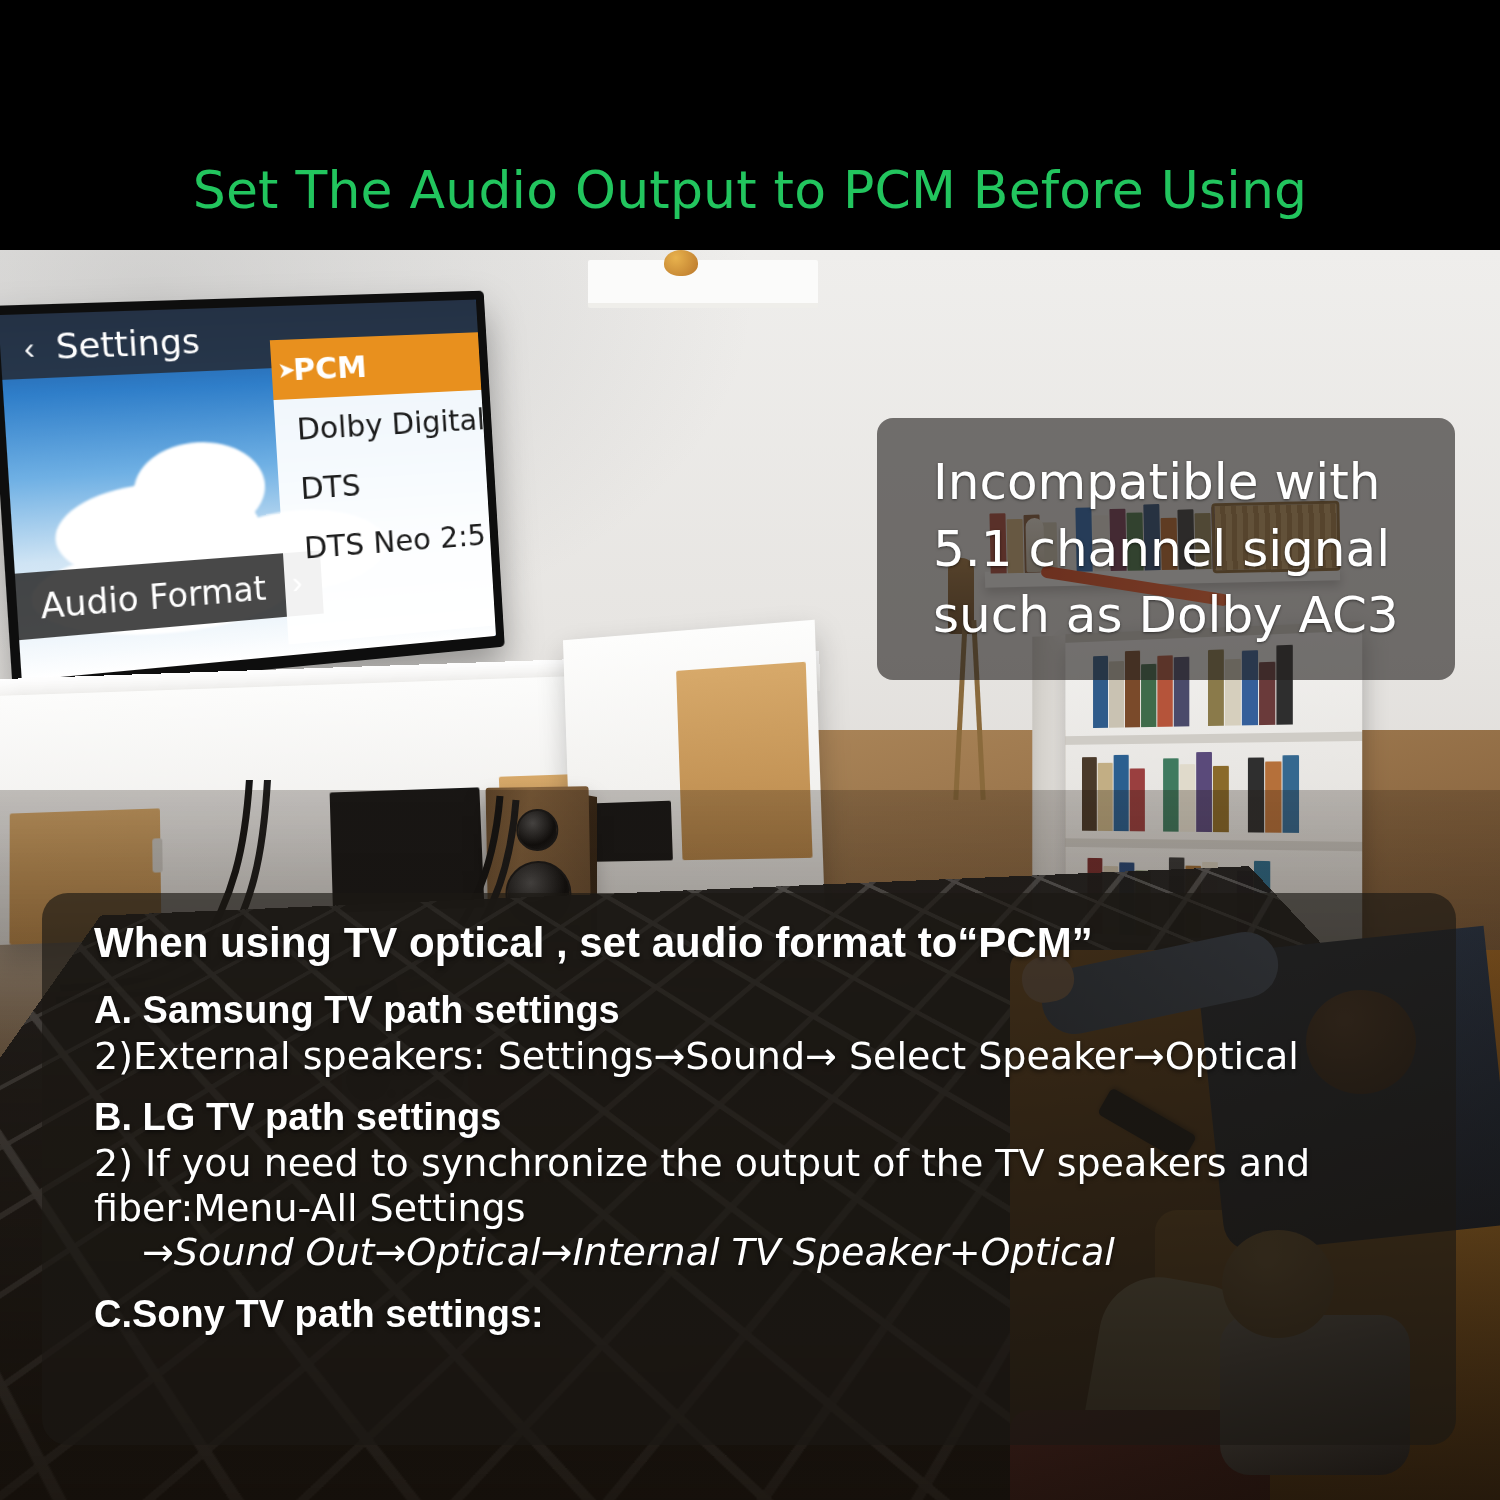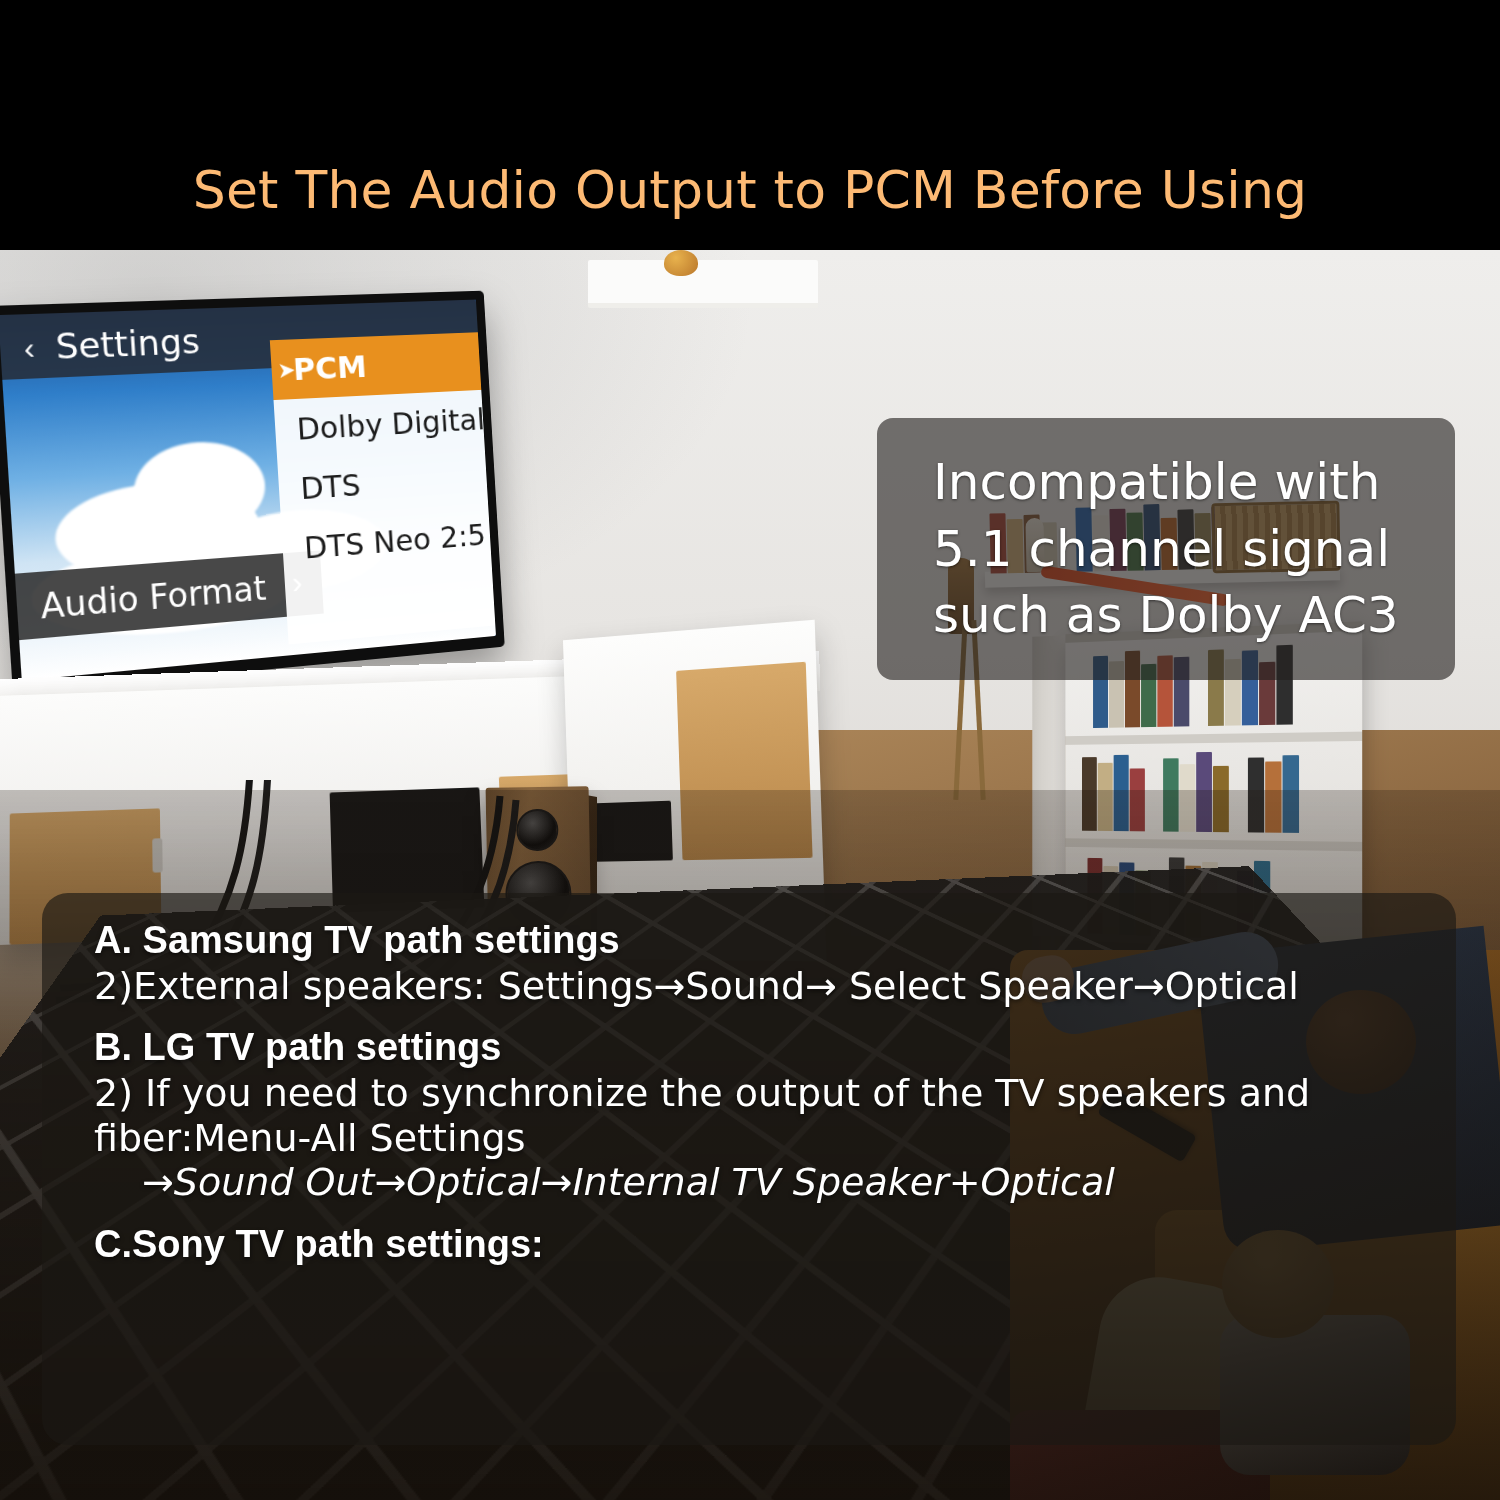--- a/index.html
+++ b/index.html
@@ -20,21 +20,21 @@
           border-top-left-radius:48px;border-bottom-left-radius:48px;border-right:none;}
   .arrow-head{position:absolute;left:278px;top:2px;width:0;height:0;
         border-left:34px solid #5E9BF3;border-top:26px solid transparent;border-bottom:26px solid transparent;
         filter:drop-shadow(1px 1px 0 #dceaff) drop-shadow(-1px -1px 0 #dceaff);}
   .banner-title{position:absolute;left:0;top:0;width:965px;height:130px;
         display:flex;align-items:center;justify-content:center;
         color:#ffffff;font-size:82px;font-weight:bold;letter-spacing:1px;
         font-family:"Liberation Sans",sans-serif;padding-bottom:8px;
         text-shadow:0 2px 2px rgba(0,60,140,.35);}
   .subtitle{position:absolute;left:0;top:160px;width:1500px;text-align:center;
-        color:#fdba74;font-size:52px;letter-spacing:.2px;font-family:"DejaVu Sans",sans-serif;}
+        color:#22c55e;font-size:52px;letter-spacing:.2px;font-family:"DejaVu Sans",sans-serif;}
 
   
   .scene{position:absolute;left:0;top:250px;width:1500px;height:1250px;overflow:hidden;
          background:linear-gradient(180deg,#e9e8e6 0%,#e3e1de 40%,#8a6a45 70%,#3a2a1c 100%);}
 
   .wall{position:absolute;left:0;top:0;width:1500px;height:640px;
         background:linear-gradient(180deg,#efeeec 0%,#e7e5e2 60%,#dcd9d5 100%);}
   .wall-shadow{position:absolute;left:0;top:0;width:760px;height:420px;
         background:radial-gradient(ellipse at 20% 10%,rgba(150,150,150,.35),rgba(255,255,255,0) 70%);}
 
@@ -370,20 +370,21 @@
 
   <div class="callout">
     <p>
       <span>Incompatible with</span><br>
       <span>5.1 channel signal</span><br>
       <span>such as Dolby AC3</span>
     </p>
   </div>
 
   <div class="panel">
+    <h2>When using TV optical , set audio format to“PCM”</h2>
 
     <div class="sec">
       <p class="sec-title">A. Samsung TV path settings</p>
       <p class="sec-line">2)External speakers: Settings→Sound→ Select Speaker→Optical</p>
     </div>
 
     <div class="sec">
       <p class="sec-title">B. LG TV path settings</p>
       <p class="sec-line">2) If you need to synchronize the output of the TV speakers and fiber:Menu-All Settings</p>
       <p class="sec-line indent">→Sound Out→Optical→Internal TV Speaker+Optical</p>

